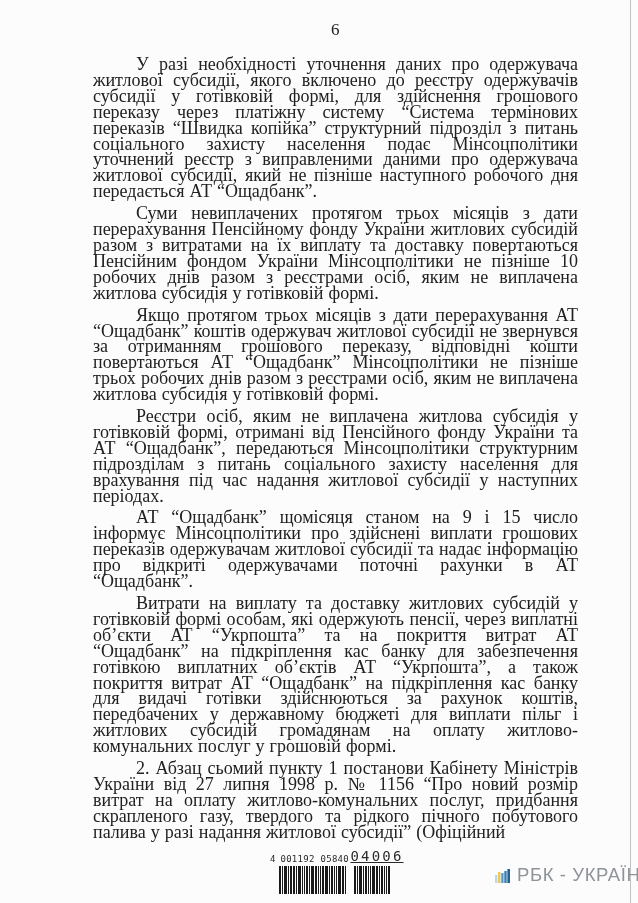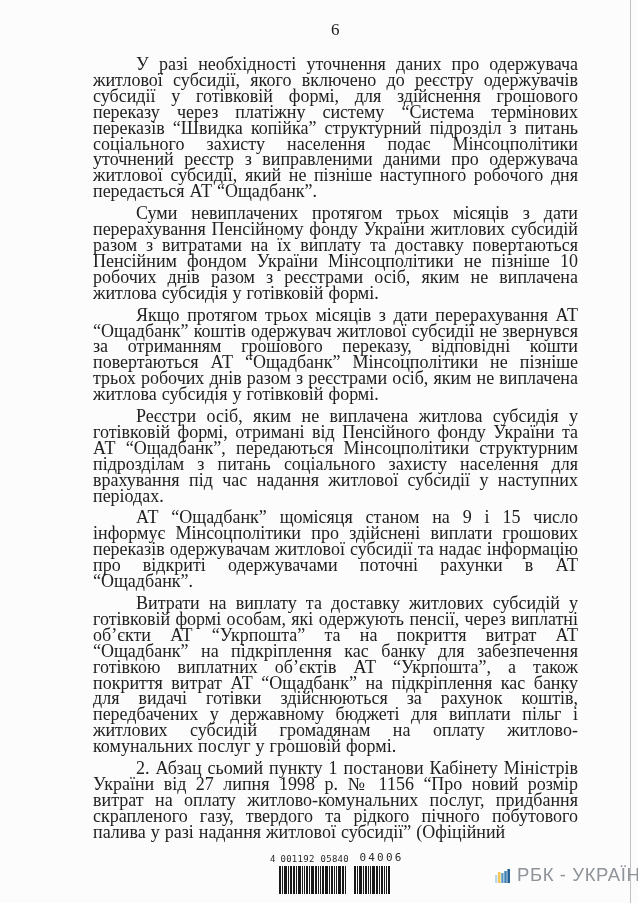--- a/index.html
+++ b/index.html
@@ -58,21 +58,21 @@
     display: flex;
     align-items: flex-end;
     height: 11px;
     font-family: "DejaVu Sans Mono", monospace;
     font-size: 9px;
     color: #2a2a2a;
     white-space: pre;
   }
   .barcode-prefix { margin-right: 5px; }
   .barcode-left-num { width: 70px; letter-spacing: 0.3px; }
-  .barcode-right-num { margin-left: 9px; letter-spacing: 2.2px; font-size: 11px; }
+  .barcode-right-num { letter-spacing: 2.2px; font-size: 14px; text-decoration: underline; }
   .barcode-bars {
     display: flex;
     margin-top: 2px;
     height: 28px;
   }
   .bars-group {
     display: flex;
     gap: 1px;
     height: 100%;
   }

